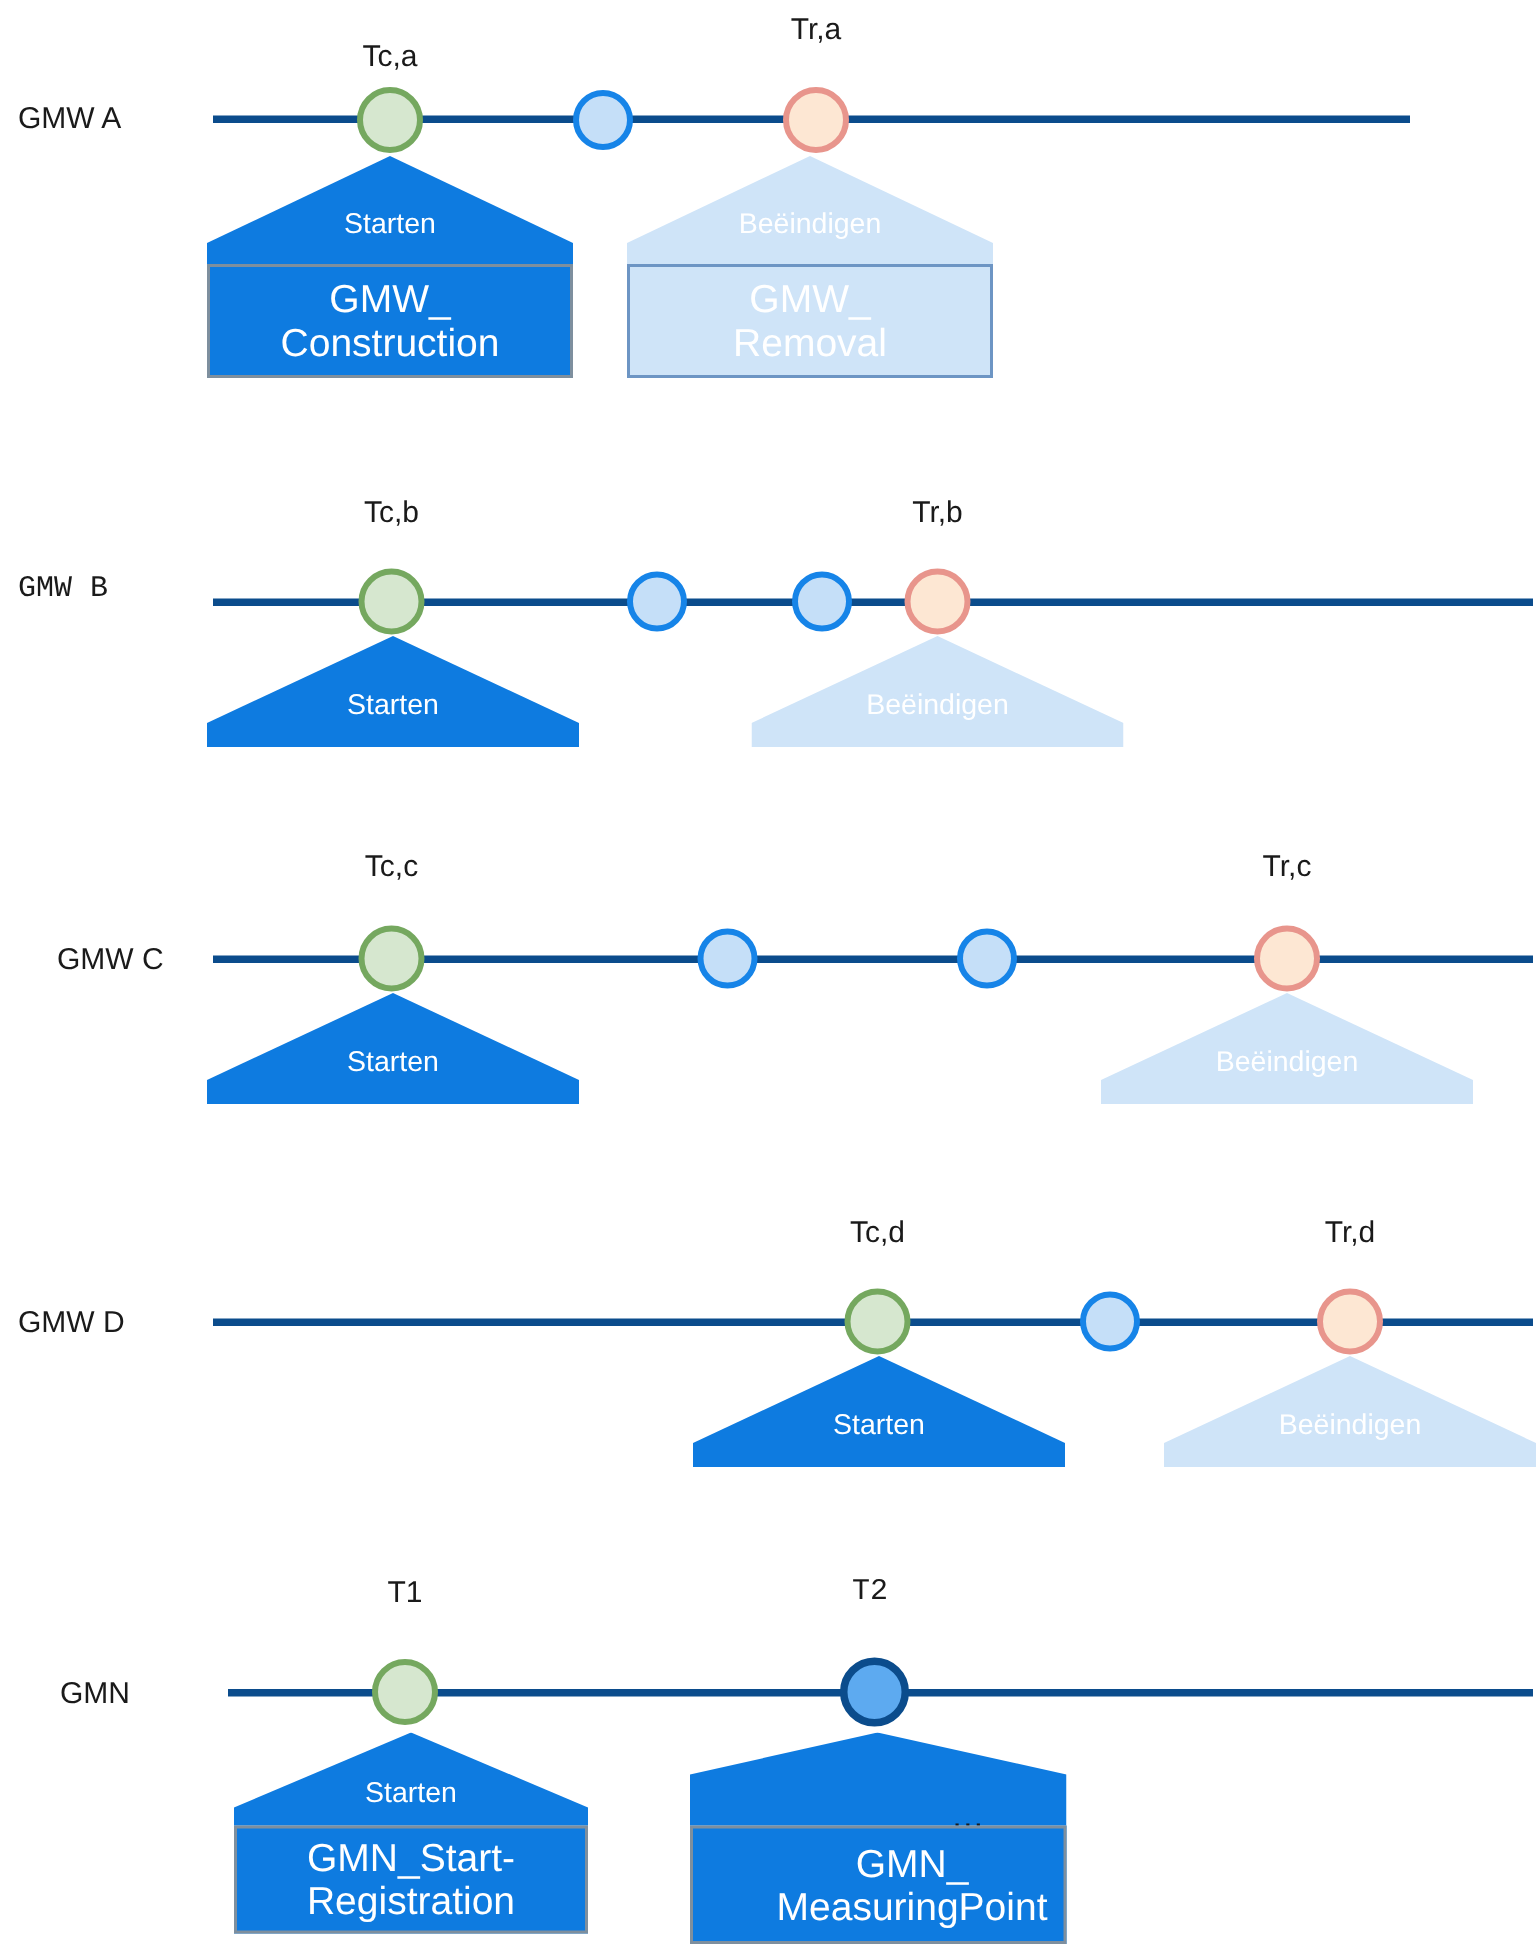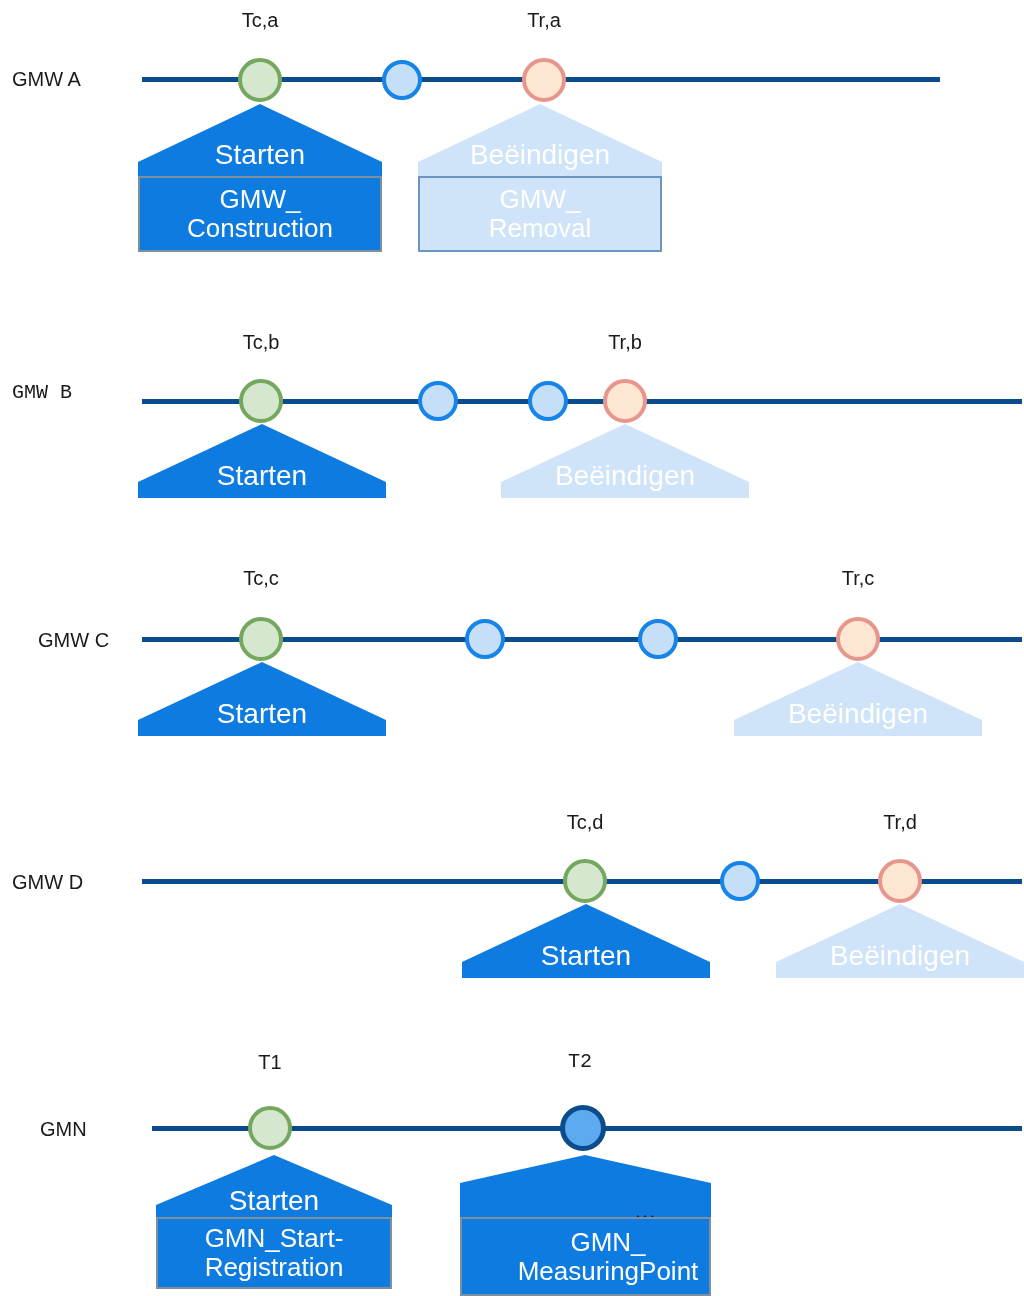--- a/index.html
+++ b/index.html
@@ -74,21 +74,21 @@
     display: block;
     width: 100%;
     height: 100%;
   }
   .house .roof-text {
     position: absolute;
     left: 0;
     width: 100%;
     text-align: center;
     color: #ffffff;
-    font-size: 28px;
+    font-size: 19px;
     line-height: 1.05;
     white-space: nowrap;
   }
   .house .ellipsis {
     position: absolute;
     color: #1a1a1a;
     font-size: 22px;
     letter-spacing: 1px;
     line-height: 1;
   }
@@ -115,21 +115,21 @@
   }
 </style>
 </head>
 <body>
 
 <div id="diagram">
 
   <div class="row-label" style="left:12px; top:69px;">GMW A</div>
   <div class="timeline" style="left:142px; top:77px; width:798px;"></div>
 
-  <div class="tick-label" style="left:260px; top:10px;">Tc,a</div>
+  <div class="tick-label" style="left:260px; top:28px;">Tc,a</div>
   <div class="tick-label" style="left:544px; top:10px;">Tr,a</div>
 
   <div class="house dark" style="left:138px; top:104px; width:244px; height:148px;">
     <div class="roof" style="height:72px;">
       <svg viewBox="0 0 244 72" preserveAspectRatio="none">
           <polygon points="122,0 244,58 244,72 0,72 0,58" fill="#0E7BE0"></polygon>
         </svg>
     </div>
     <div class="roof-text" style="top:36px;">Starten</div>
     <div class="box" style="top:72px; height:76px;">GMW_<br>Construction</div>

